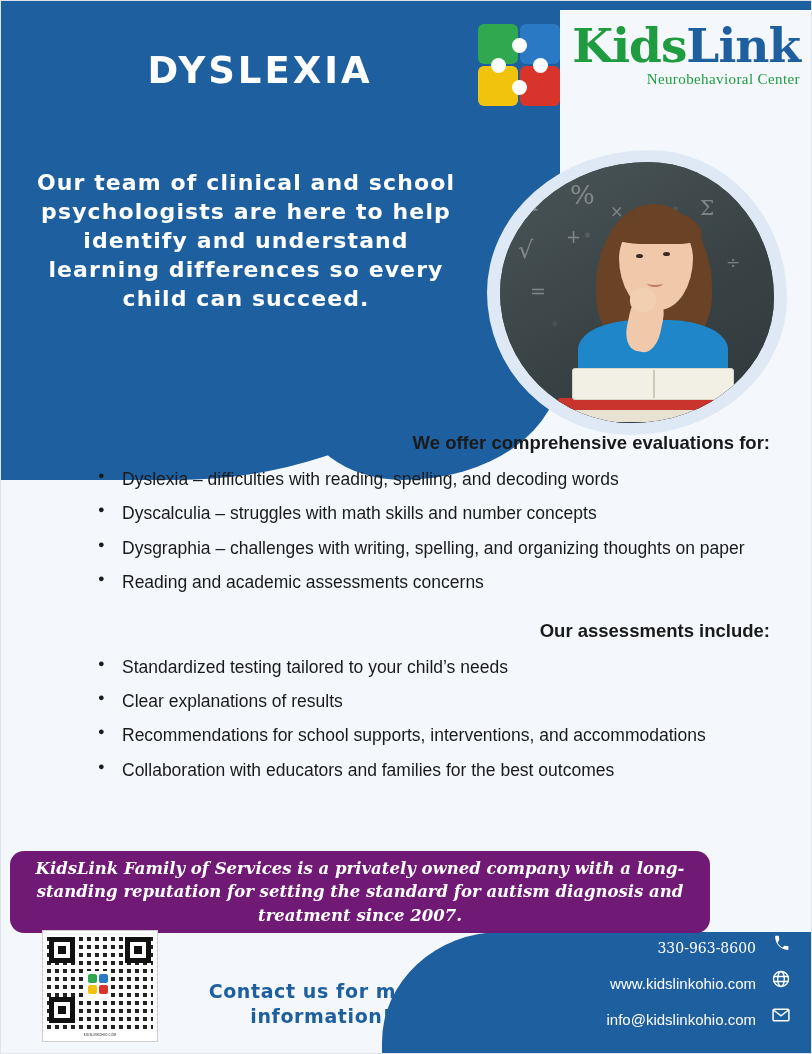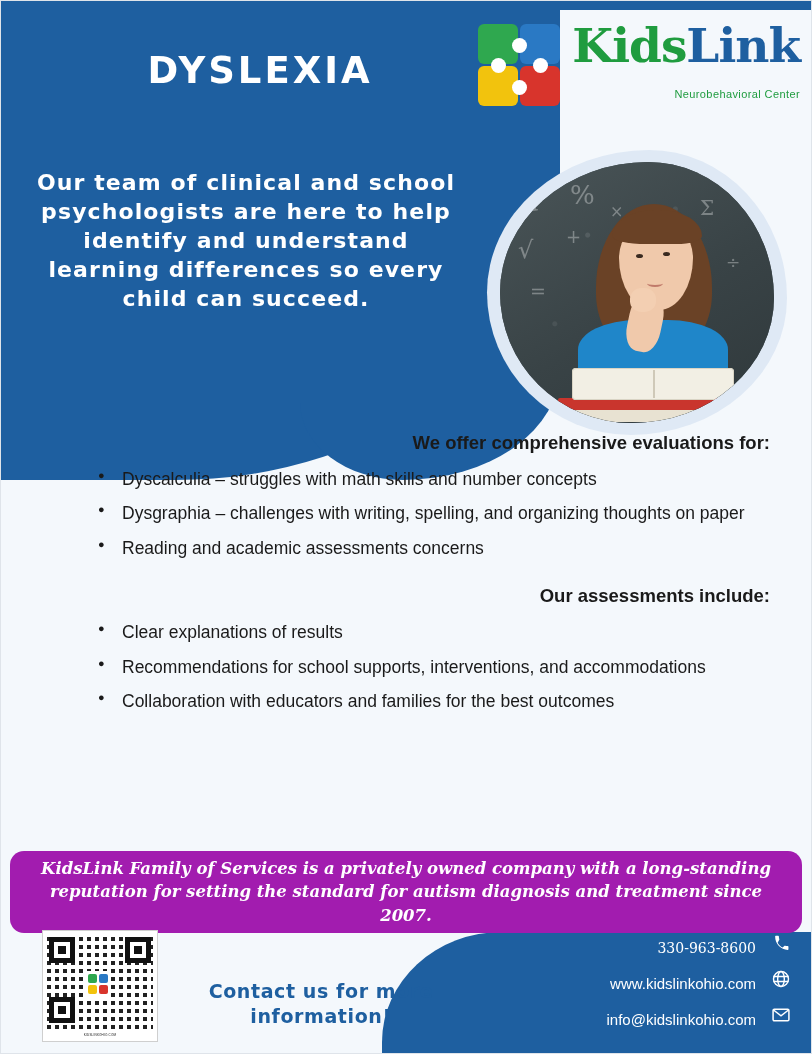--- a/index.html
+++ b/index.html
@@ -145,25 +145,25 @@
     font-family: "DejaVu Serif", serif;
     font-size: 47px;
     font-weight: bold;
     color: #1f9c3f;
     letter-spacing: -1px;
   }
   .logo-kids .link {
     color: #1e5fa0;
   }
   .logo-tag {
-    font-family: Liberation Sans, sans-serif;
-    font-size: 11px;
+    font-family: Liberation Serif, serif;
+    font-size: 15px;
     color: #1f9c3f;
     letter-spacing: 0.4px;
-    margin-top: 20px;
+    margin-top: 3px;
     text-align: right;
   }
 
   
   .photo-outer {
     position: absolute;
     left: 487px;
     top: 150px;
     width: 300px;
     height: 285px;
@@ -354,23 +354,23 @@
     top: 0px;
     font-size: 11px;
     color: #1a1a1a;
   }
 
   
   .band {
     position: absolute;
     left: 10px;
     top: 851px;
-    width: 792px;
+    width: 700px;
     height: 82px;
-    background: #a21caf;
+    background: #701a75;
     border-radius: 14px;
     z-index: 5;
     display: flex;
     align-items: center;
     justify-content: center;
   }
   .band-text {
     color: #ffffff;
     font-family: "DejaVu Serif", serif;
     font-style: italic;
@@ -581,27 +581,29 @@
         <div class="book b1"></div>
         <div class="book b2"></div>
         <div class="open-book"></div>
       </div>
     </div>
   </div>
 
   <div class="content">
     <h2 class="section-head">We offer comprehensive evaluations for:</h2>
     <ul class="bullets">
+      <li>Dyslexia – difficulties with reading, spelling, and decoding words</li>
       <li>Dyscalculia – struggles with math skills and number concepts</li>
       <li>Dysgraphia – challenges with writing, spelling, and organizing thoughts on paper</li>
       <li>Reading and academic assessments concerns</li>
     </ul>
 
     <h2 class="section-head second">Our assessments include:</h2>
     <ul class="bullets">
+      <li>Standardized testing tailored to your child’s needs</li>
       <li>Clear explanations of results</li>
       <li>Recommendations for school supports, interventions, and accommodations</li>
       <li>Collaboration with educators and families for the best outcomes</li>
     </ul>
   </div>
 
   <div class="band">
     <div class="band-text">KidsLink Family of Services is a privately owned company with a long-standing reputation for setting the standard for autism diagnosis and treatment since 2007.</div>
   </div>
 

